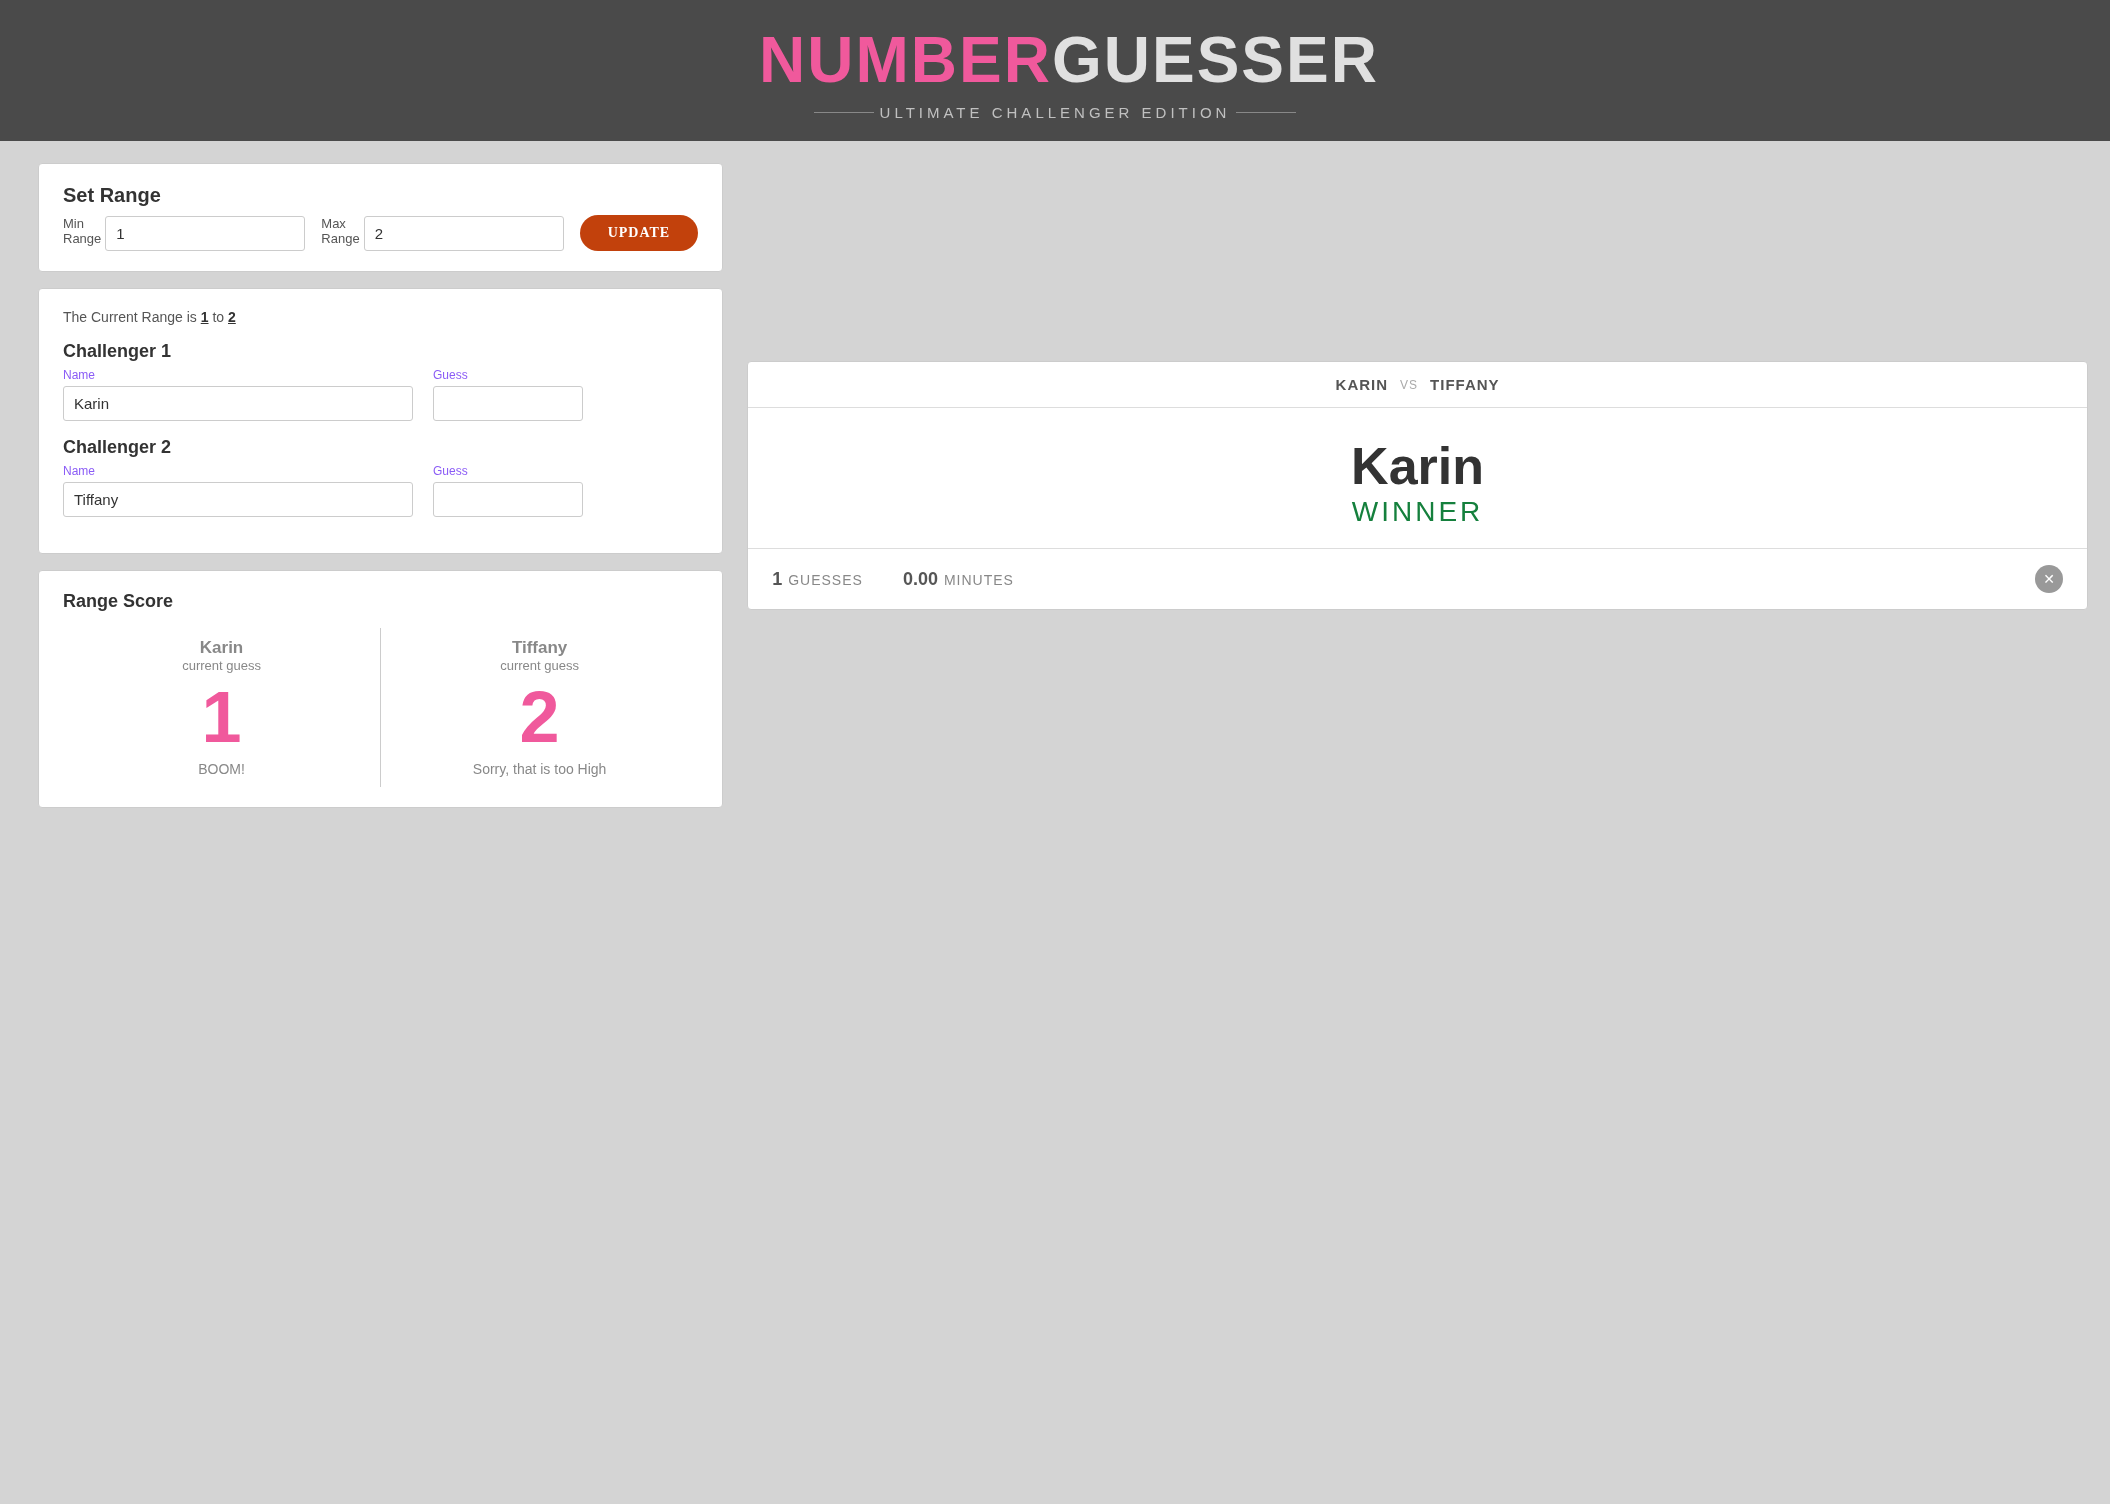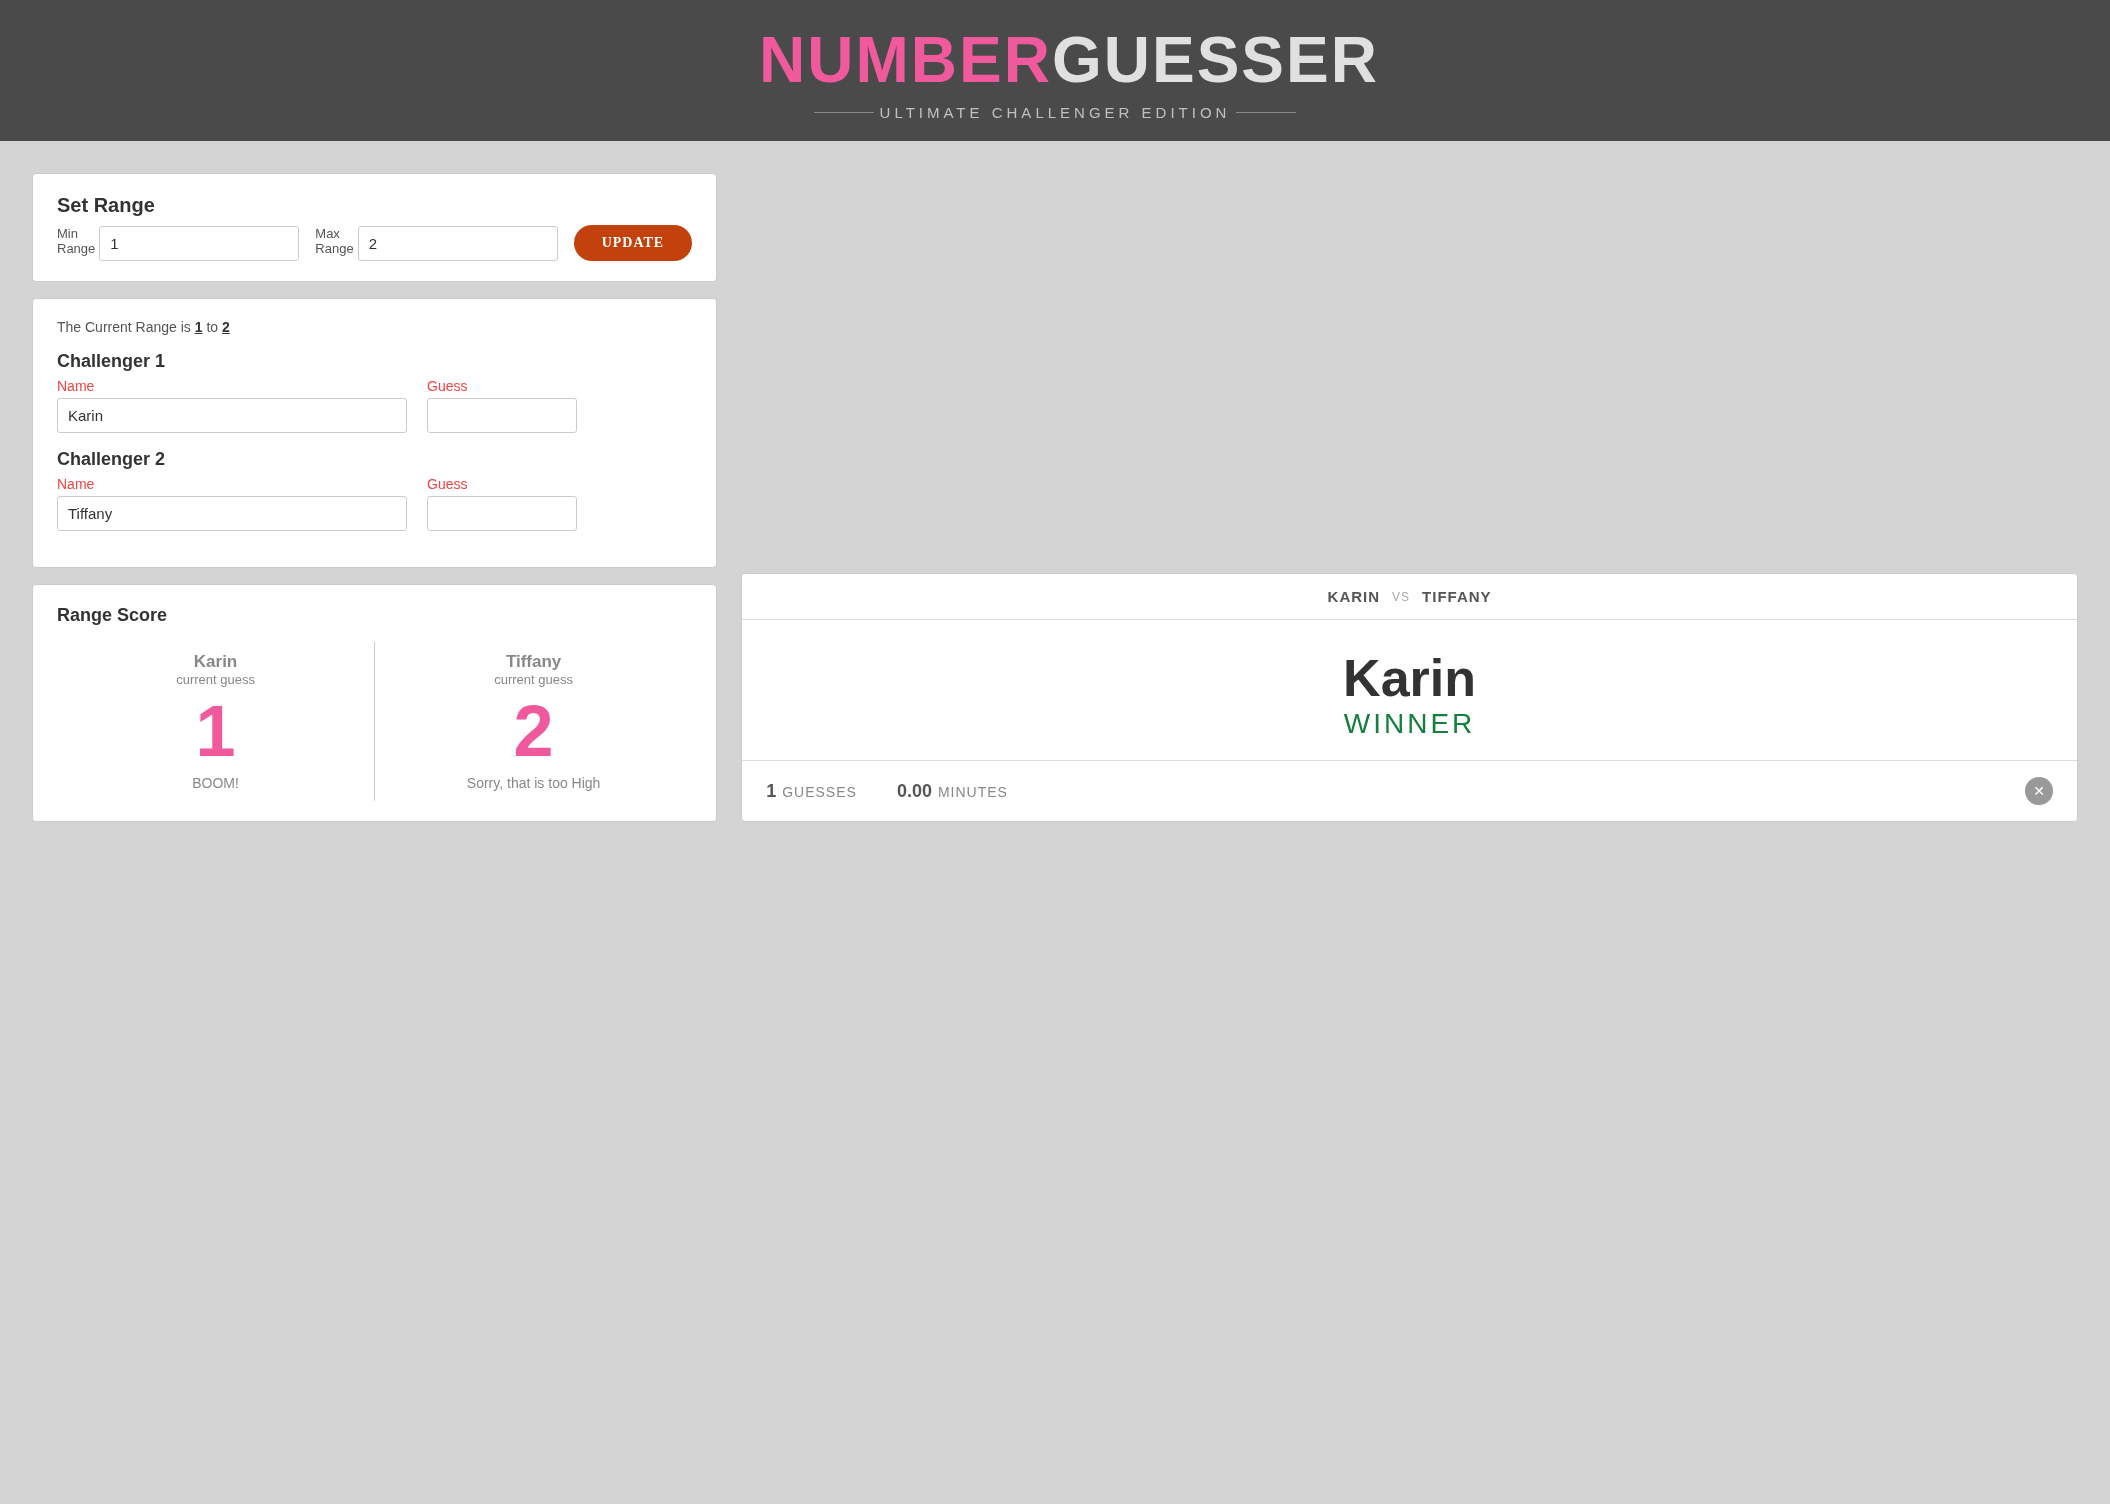--- a/index.html
+++ b/index.html
@@ -42,22 +42,23 @@
       display: inline-block;
       width: 60px;
       height: 1px;
       background: #888;
     }
 
     
     .main-layout {
       display: flex;
       gap: 0;
-      padding: 32px;
-      align-items: flex-end;
+      padding: 22px;
+      align-items: center;
+      margin-left: 16px;
     }
 
     .left-panel {
       flex: 0 0 620px;
       display: flex;
       flex-direction: column;
       gap: 16px;
     }
 
     .right-panel {
@@ -142,22 +143,22 @@
     .challenger-fields {
       display: flex;
       gap: 20px;
     }
     .field-group {
       display: flex;
       flex-direction: column;
       gap: 4px;
     }
     .field-label {
-      font-size: 14px;
-      color: #ef4444;
+      font-size: 12px;
+      color: #8b5cf6;
     }
     .name-input {
       width: 350px;
       padding: 8px 10px;
       border: 1px solid #ccc;
       border-radius: 3px;
       font-size: 15px;
       color: #333;
       outline: none;
     }

